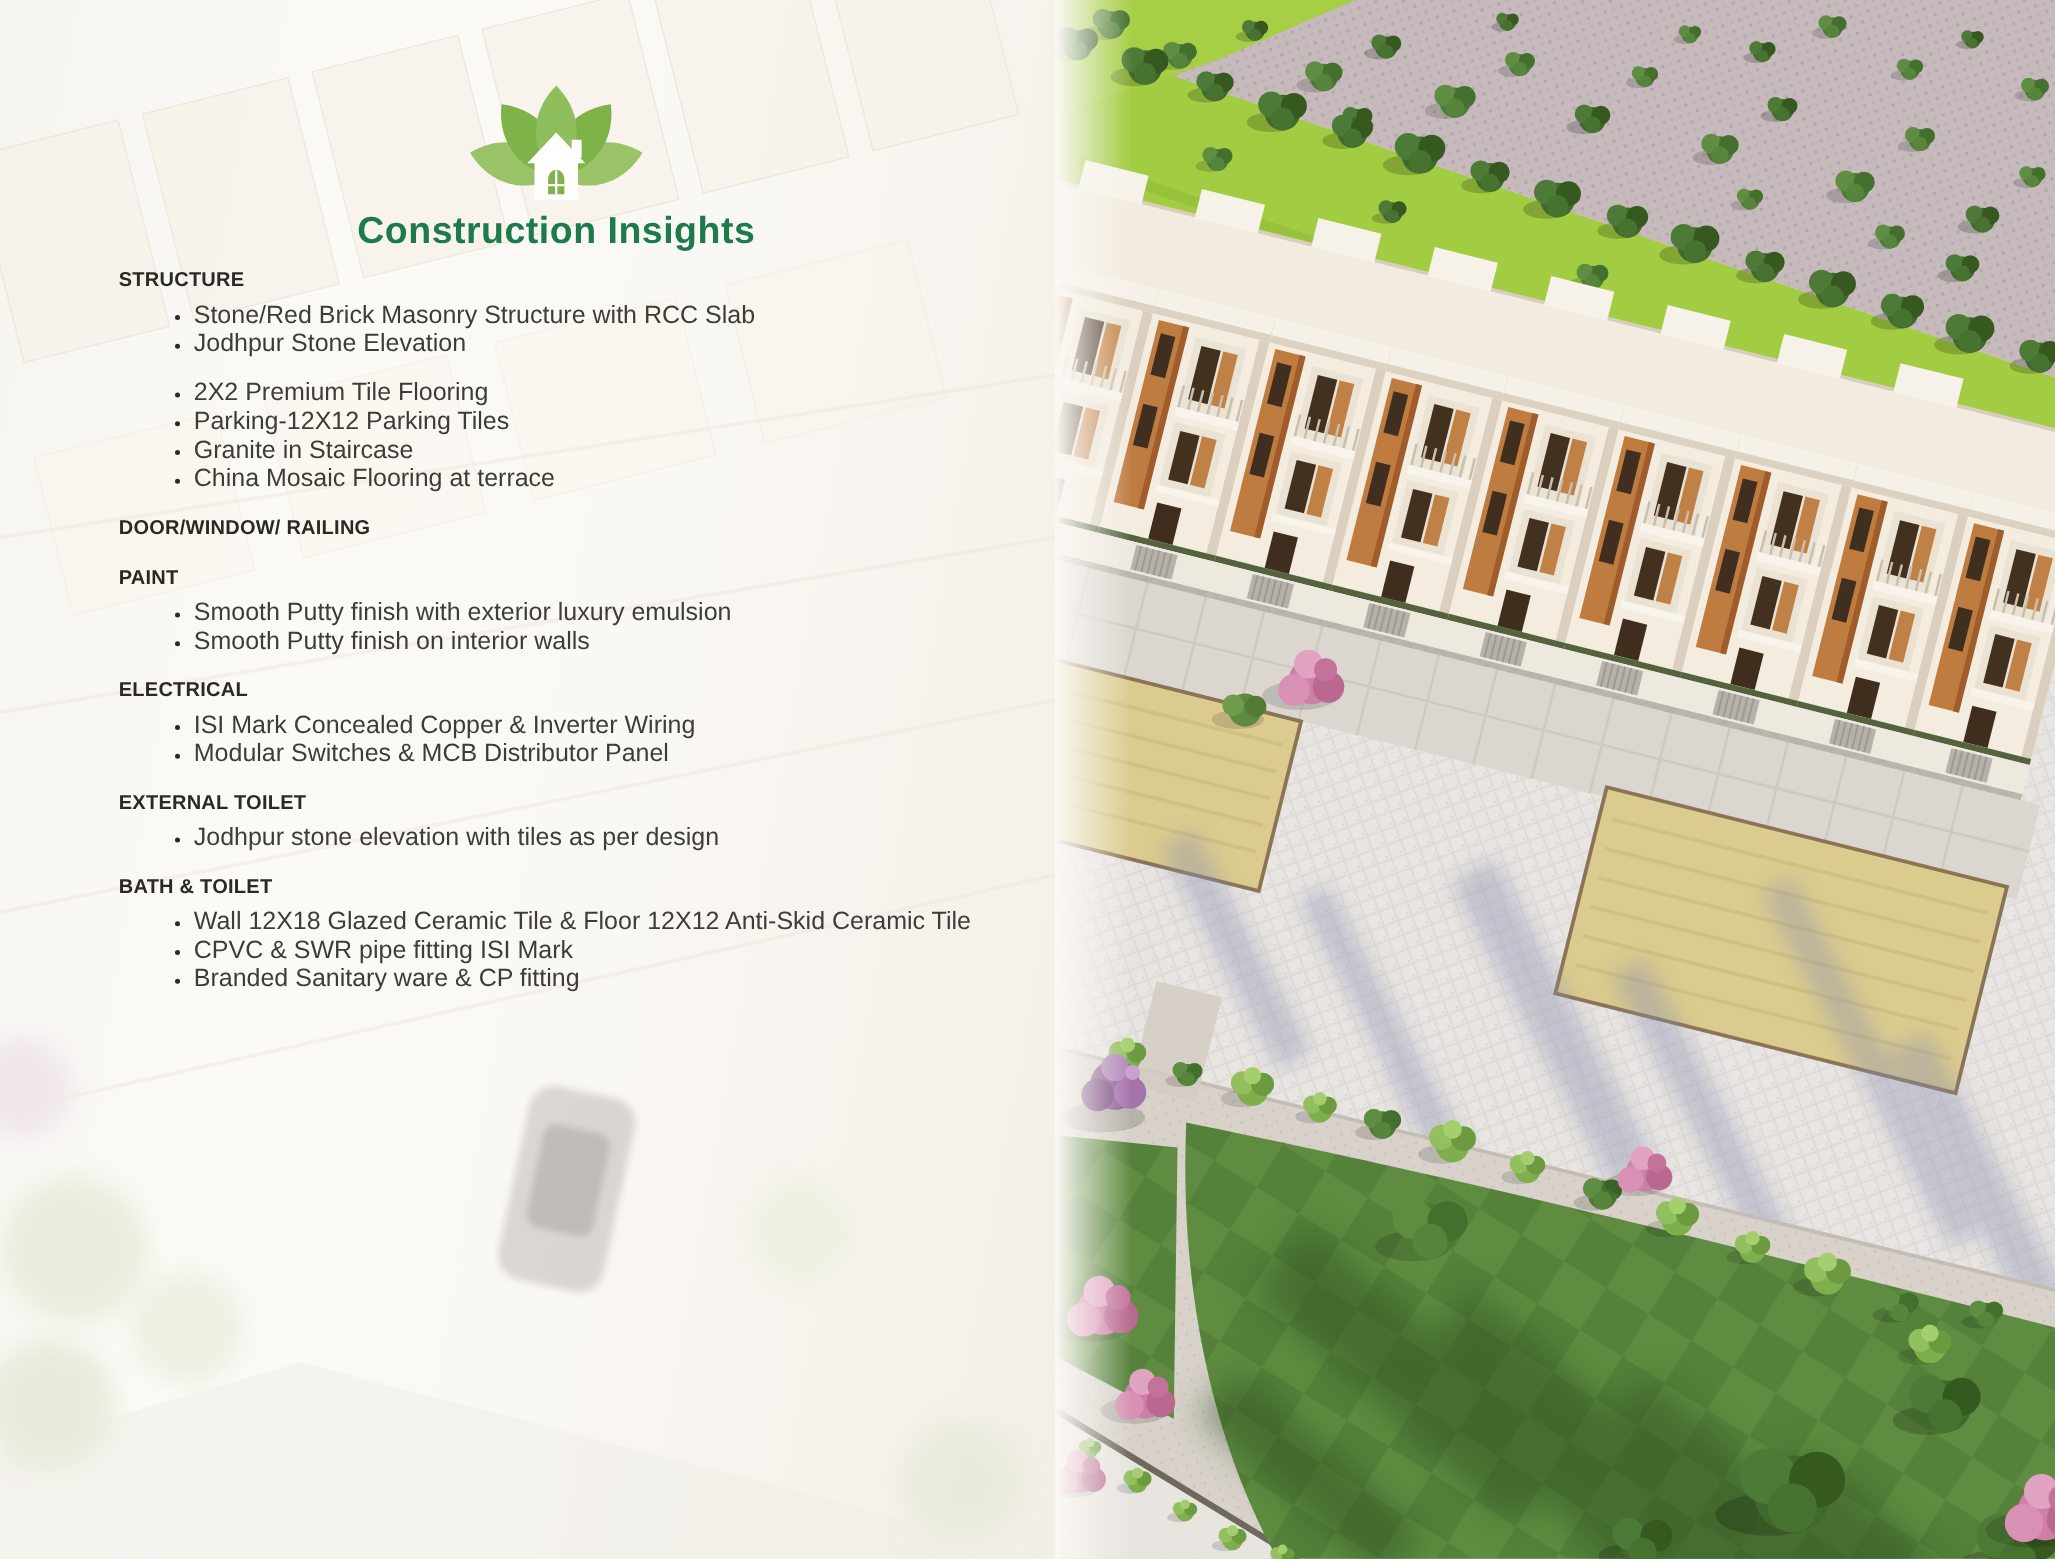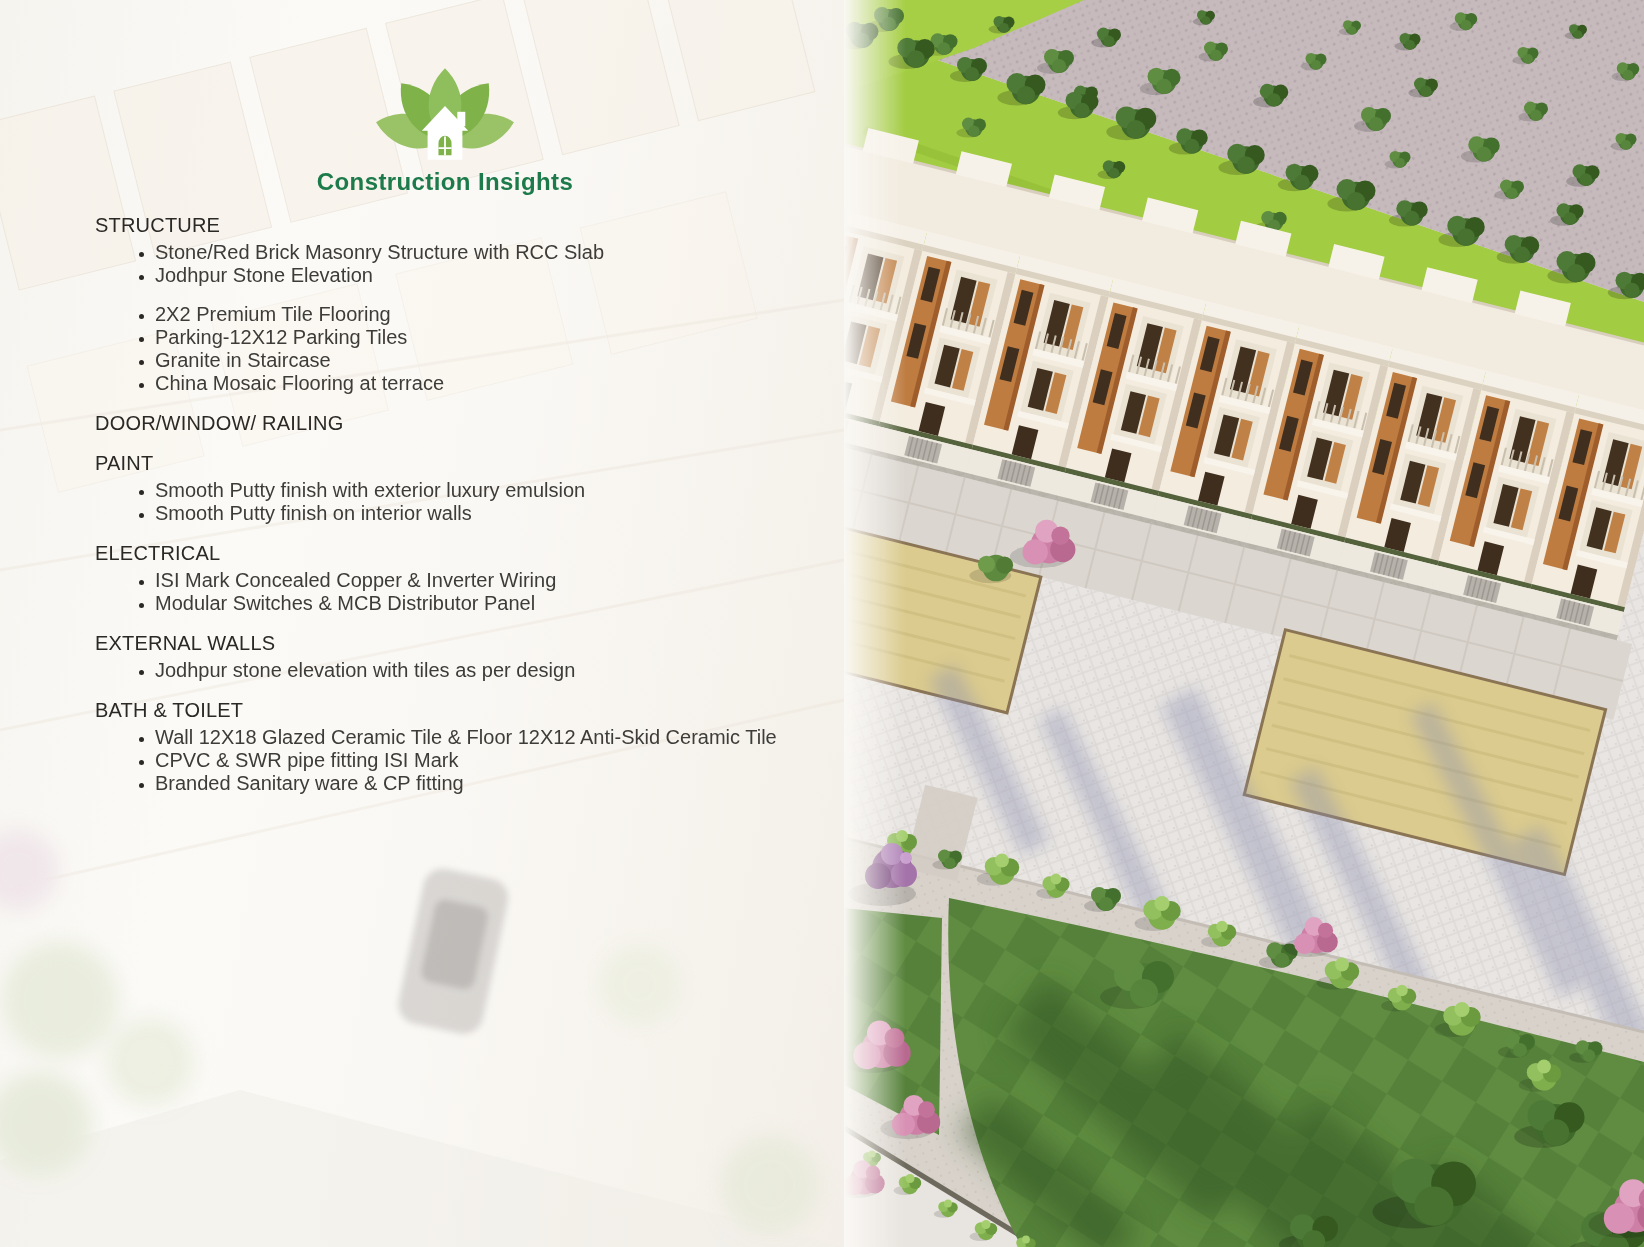--- a/index.html
+++ b/index.html
@@ -4,24 +4,24 @@
 <style>
   html,body{margin:0;padding:0;background:#ffffff;}
   .page{position:relative;width:1644px;height:1247px;overflow:hidden;
         font-family:"Liberation Sans",sans-serif;background:#fbfaf7;}
   
   .left{position:absolute;top:0;left:0;width:844px;height:100%;
         background:linear-gradient(100deg,#f6f4ef 0%,#fbfaf7 30%,#faf8f4 55%,#f3efe8 100%);}
   .bg-svg{position:absolute;top:0;left:0;width:100%;height:100%;}
   .brand{position:absolute;left:130px;top:48px;width:630px;text-align:center;z-index:2;}
   .logo{width:196px;height:116px;display:block;margin:0 auto;}
-  h1.title{margin:4px 0 0;font-size:24px;font-weight:bold;color:#1c7a4b;letter-spacing:.4px;}
+  h1.title{margin:4px 0 0;font-size:30px;font-weight:bold;color:#1c7a4b;letter-spacing:.4px;}
   .specs{position:absolute;left:95px;top:213px;width:705px;z-index:2;}
   .sec{margin:0 0 16px;}
-  .sec h2{margin:0;font-size:20px;line-height:24px;font-weight:normal;color:#2b2926;letter-spacing:.2px;}
+  .sec h2{margin:0;font-size:16px;line-height:24px;font-weight:bold;color:#2b2926;letter-spacing:.2px;}
   .sec ul{margin:4px 0 0;padding:0 0 0 60px;list-style:disc;}
   .sec li{font-size:20px;line-height:23px;color:#3e3c38;}
   .sec li::marker{color:#2b2926;font-size:15px;}
   
   .right{position:absolute;top:0;left:844px;width:800px;height:100%;}
   .scene{width:100%;height:100%;display:block;}
   .photo-fade{position:absolute;top:0;left:0;width:62px;height:100%;
         background:linear-gradient(90deg,#faf8f4 0%,rgba(250,248,244,.55) 45%,rgba(250,248,244,0) 100%);}
 </style>
 </head>
@@ -131,21 +131,21 @@
 
       <section class="sec">
         <h2>ELECTRICAL</h2>
         <ul>
           <li>ISI Mark Concealed Copper &amp; Inverter Wiring</li>
           <li>Modular Switches &amp; MCB Distributor Panel</li>
         </ul>
       </section>
 
       <section class="sec">
-        <h2>EXTERNAL WALLS</h2>
+        <h2>EXTERNAL TOILET</h2>
         <ul>
           <li>Jodhpur stone elevation with tiles as per design</li>
         </ul>
       </section>
 
       <section class="sec">
         <h2>BATH &amp; TOILET</h2>
         <ul>
           <li>Wall 12X18 Glazed Ceramic Tile &amp; Floor 12X12 Anti-Skid Ceramic Tile</li>
           <li>CPVC &amp; SWR pipe fitting ISI Mark</li>

